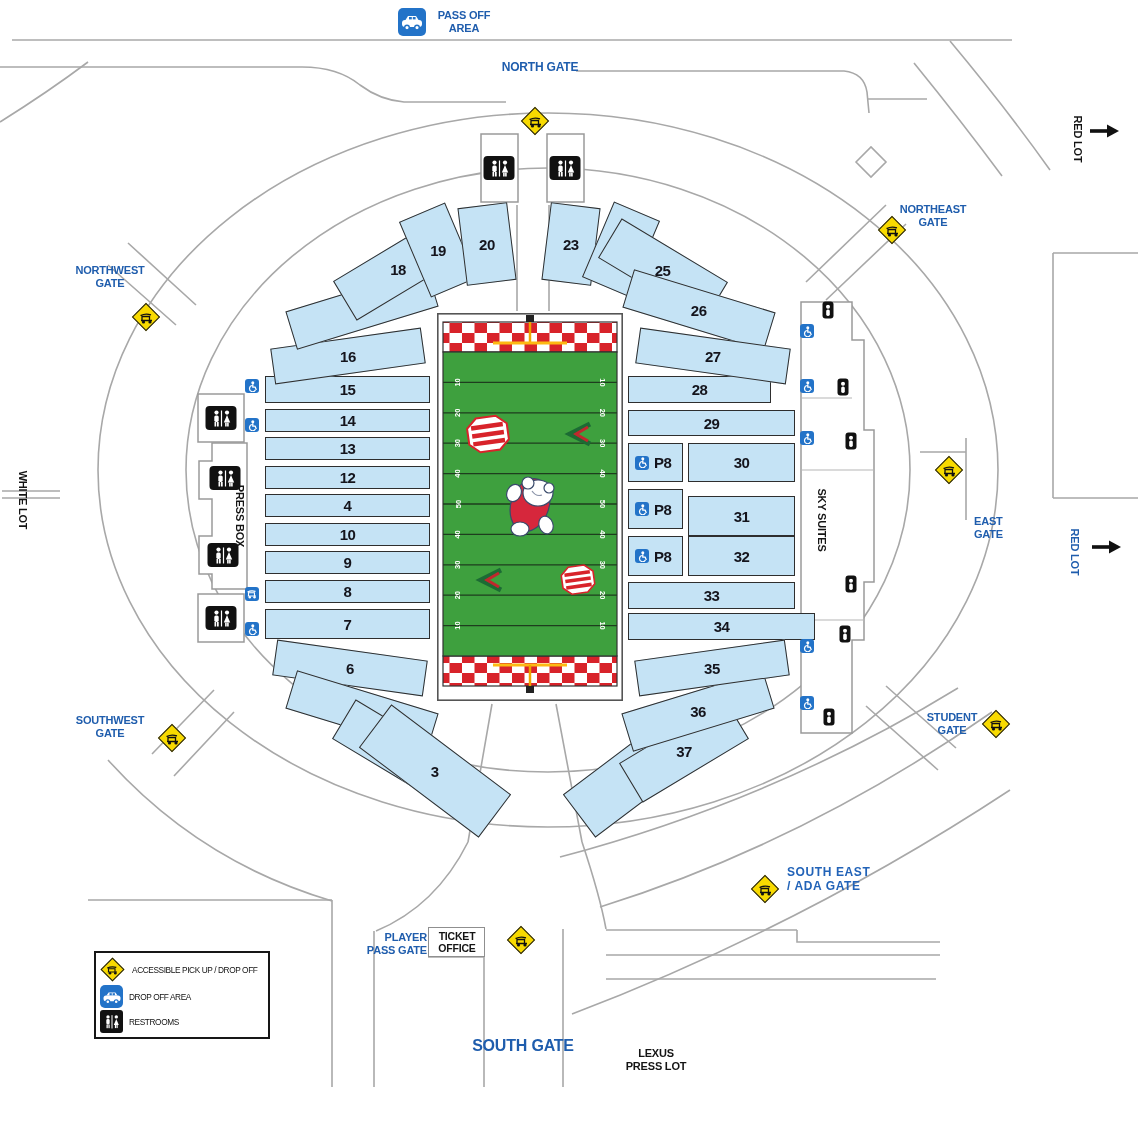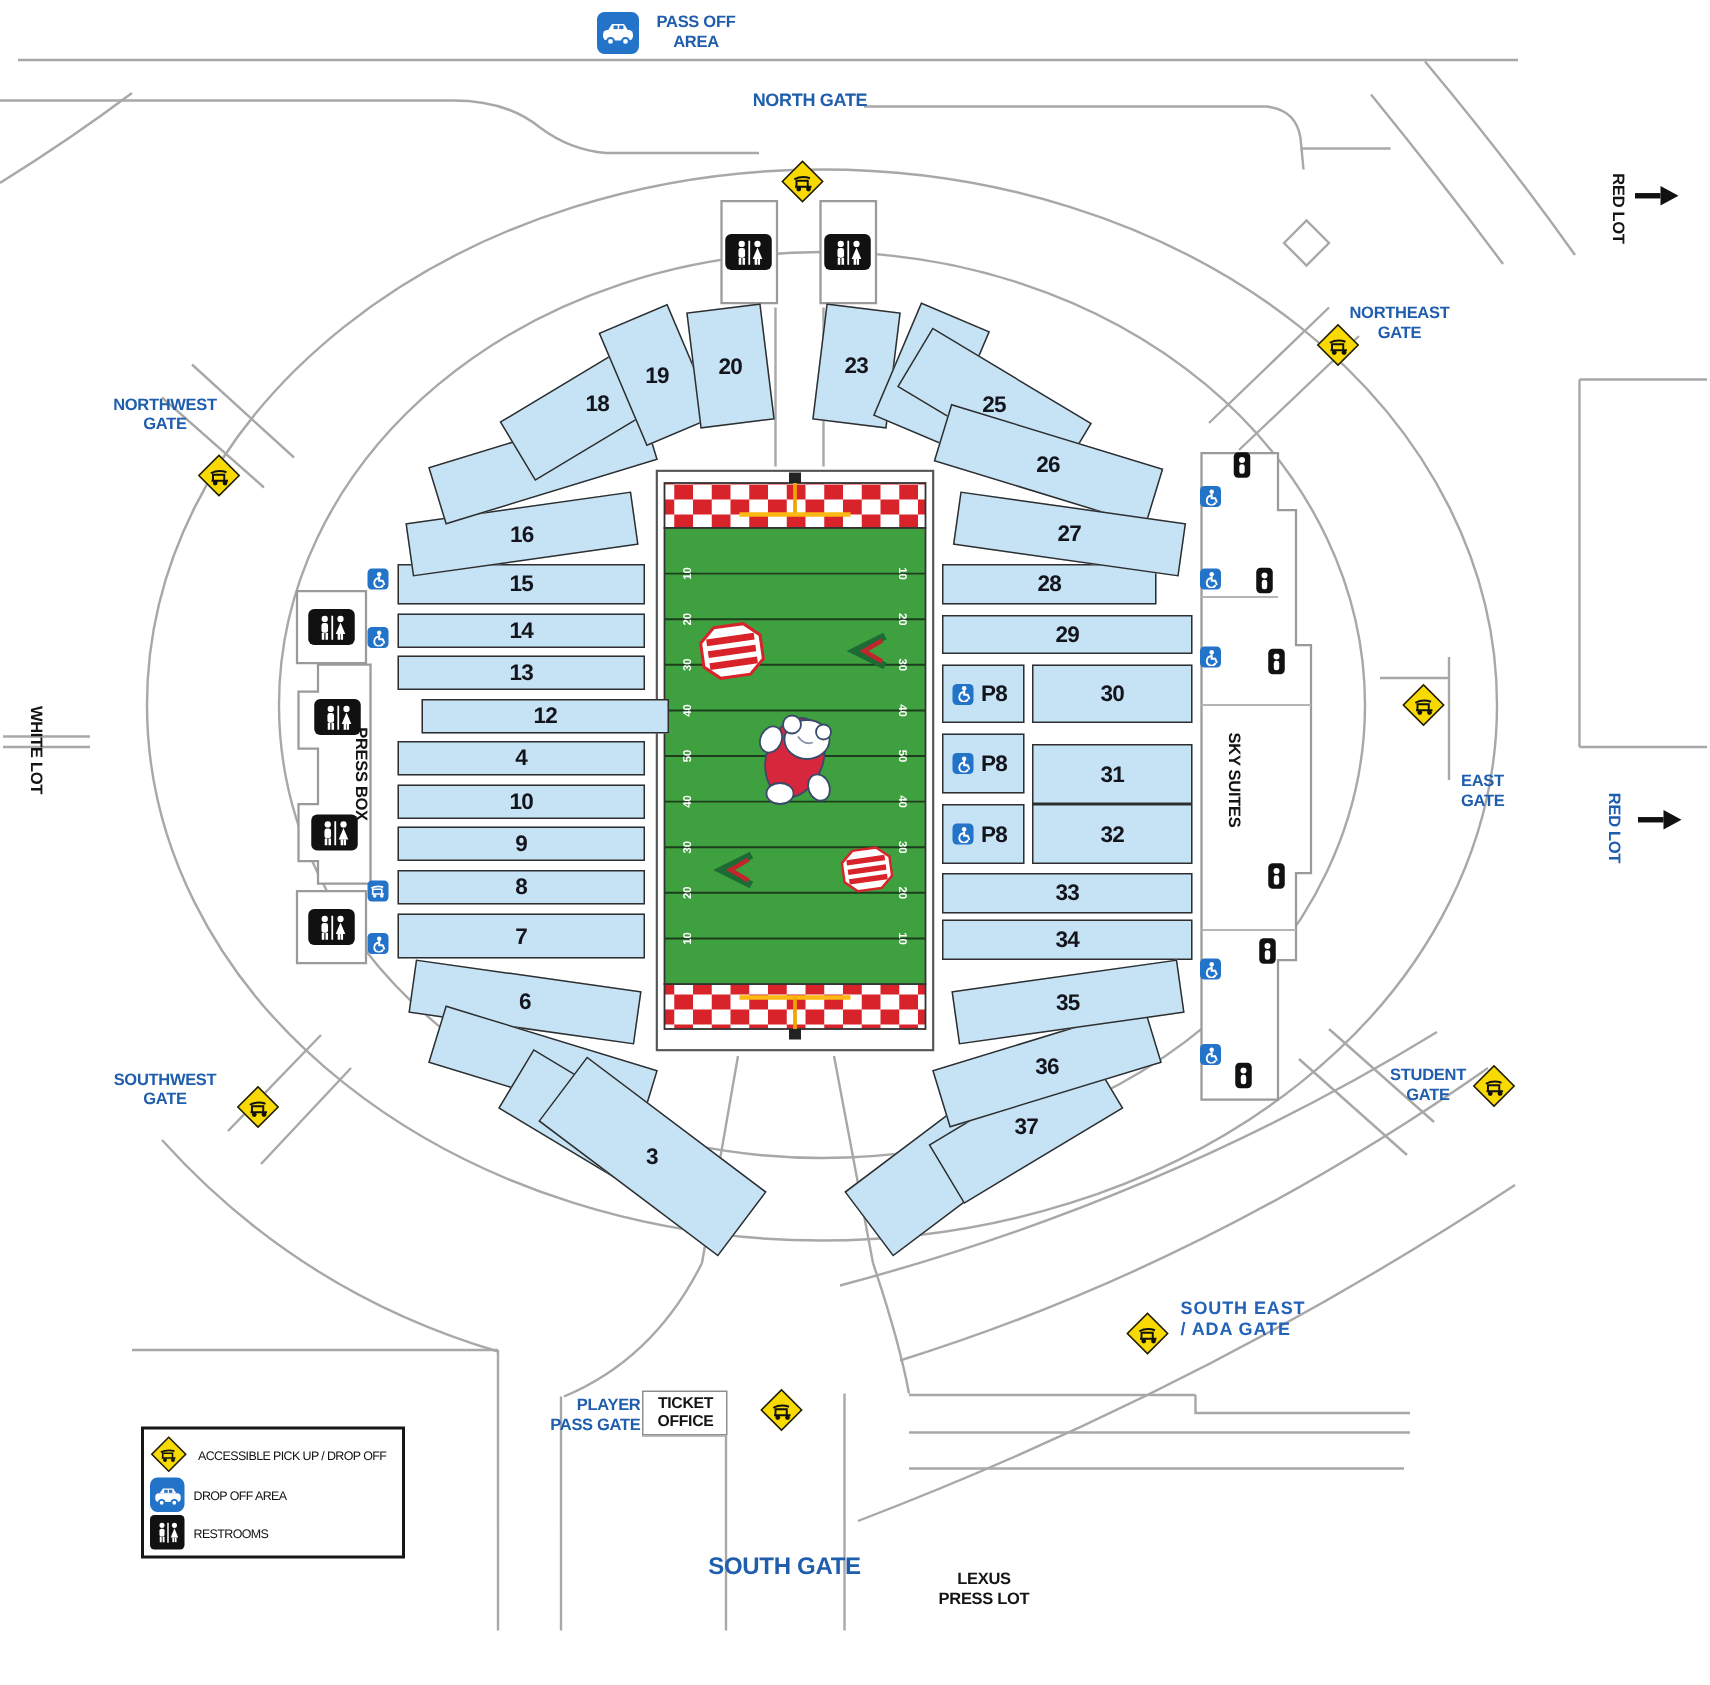--- a/index.html
+++ b/index.html
@@ -183,21 +183,21 @@
 
   <div class="sec" style="left:265px;top:376px;width:165px;height:27px">
       <span>15</span>
     </div>
   <div class="sec" style="left:265px;top:409px;width:165px;height:23px">
       <span>14</span>
     </div>
   <div class="sec" style="left:265px;top:437px;width:165px;height:23px">
       <span>13</span>
     </div>
-  <div class="sec" style="left:281px;top:466px;width:165px;height:23px">
+  <div class="sec" style="left:265px;top:466px;width:165px;height:23px">
       <span>12</span>
     </div>
   <div class="sec" style="left:265px;top:494px;width:165px;height:23px">
       <span>4</span>
     </div>
   <div class="sec" style="left:265px;top:523px;width:165px;height:23px">
       <span>10</span>
     </div>
   <div class="sec" style="left:265px;top:551px;width:165px;height:23px">
       <span>9</span>
@@ -250,21 +250,21 @@
         </svg>
       </span>
     <span>P8</span>
     </div>
   <div class="sec" style="left:688px;top:536px;width:107px;height:40px">
       <span>32</span>
     </div>
   <div class="sec" style="left:628px;top:582px;width:167px;height:27px">
       <span>33</span>
     </div>
-  <div class="sec" style="left:628px;top:613px;width:167px;height:27px">
+  <div class="sec" style="left:628px;top:613px;width:187px;height:27px">
       <span>34</span>
     </div>
 
   <div class="sec" style="left:272px;top:338px;width:152px;height:36px;transform:rotate(-8deg)">
       <span style="transform:rotate(8deg)">16</span>
     </div>
   <div class="sec" style="left:288px;top:289px;width:148px;height:40px;transform:rotate(-17deg)">
       <span style="transform:rotate(17deg)">17</span>
     </div>
   <div class="sec" style="left:336px;top:246px;width:124px;height:46px;transform:rotate(-31deg)">

